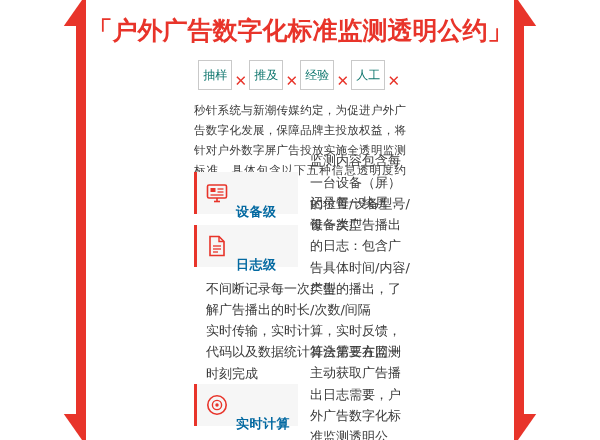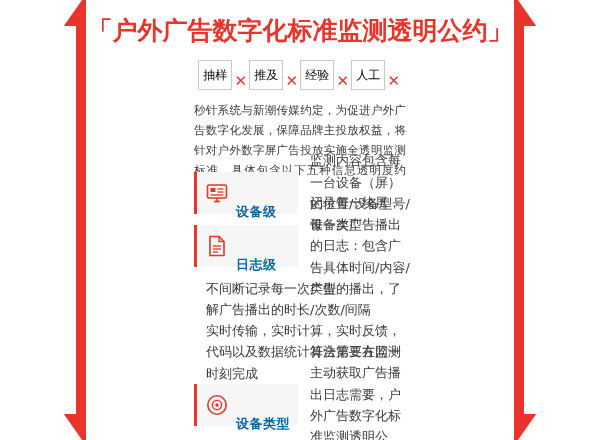--- a/index.html
+++ b/index.html
@@ -90,21 +90,21 @@
     justify-content: space-between;
   }
   .kw-box {
     width: 64px;
     height: 28px;
     border: 1px solid #c9c9c9;
     display: flex;
     align-items: center;
     justify-content: center;
     font-size: 12px;
-    color: #000000;
+    color: #0f766e;
     background: #fff;
     position: relative;
   }
   .kw-cross {
     color: #e8342a;
     font-size: 15px;
     font-weight: bold;
     line-height: 1;
     padding: 0 2px;
     position: relative;
@@ -255,20 +255,20 @@
 
       <div class="item">
         <div class="item-label">
           <span class="item-icon">
             <svg width="24" height="24" viewBox="0 0 24 24">
               <circle cx="12" cy="12" r="9.2" fill="none" stroke="#e8342a" stroke-width="1.6"></circle>
               <circle cx="12" cy="12" r="4.6" fill="none" stroke="#e8342a" stroke-width="1.4"></circle>
               <circle cx="12" cy="12" r="1.7" fill="#e8342a"></circle>
             </svg>
           </span>
-          <span class="item-name">设备类型</span>
+          <span class="item-name">实时计算</span>
         </div>
         <div class="item-desc">符合第三方监测主动获取广告播出日志需要，户外广告数字化标准监测透明公约；</div>
       </div>
 
     </div>
   </div>
 </div>
 
 </body></html>

